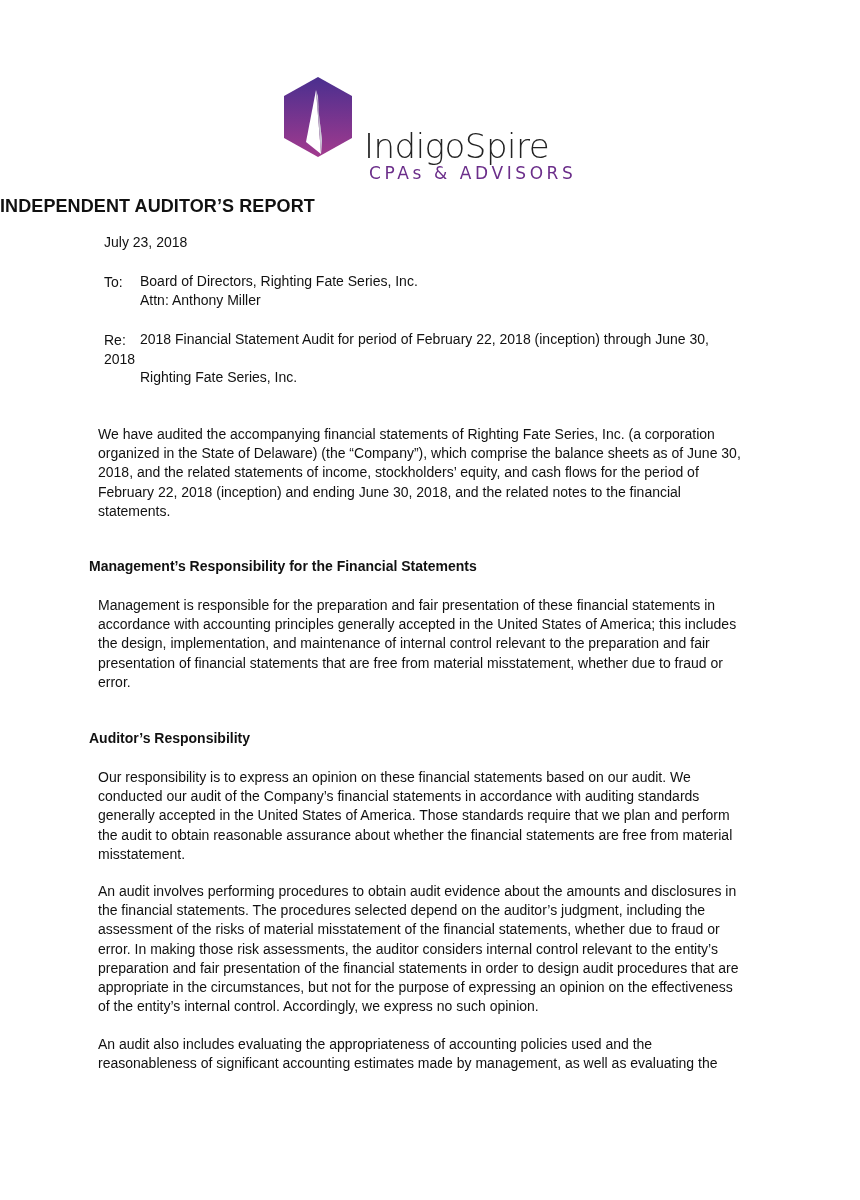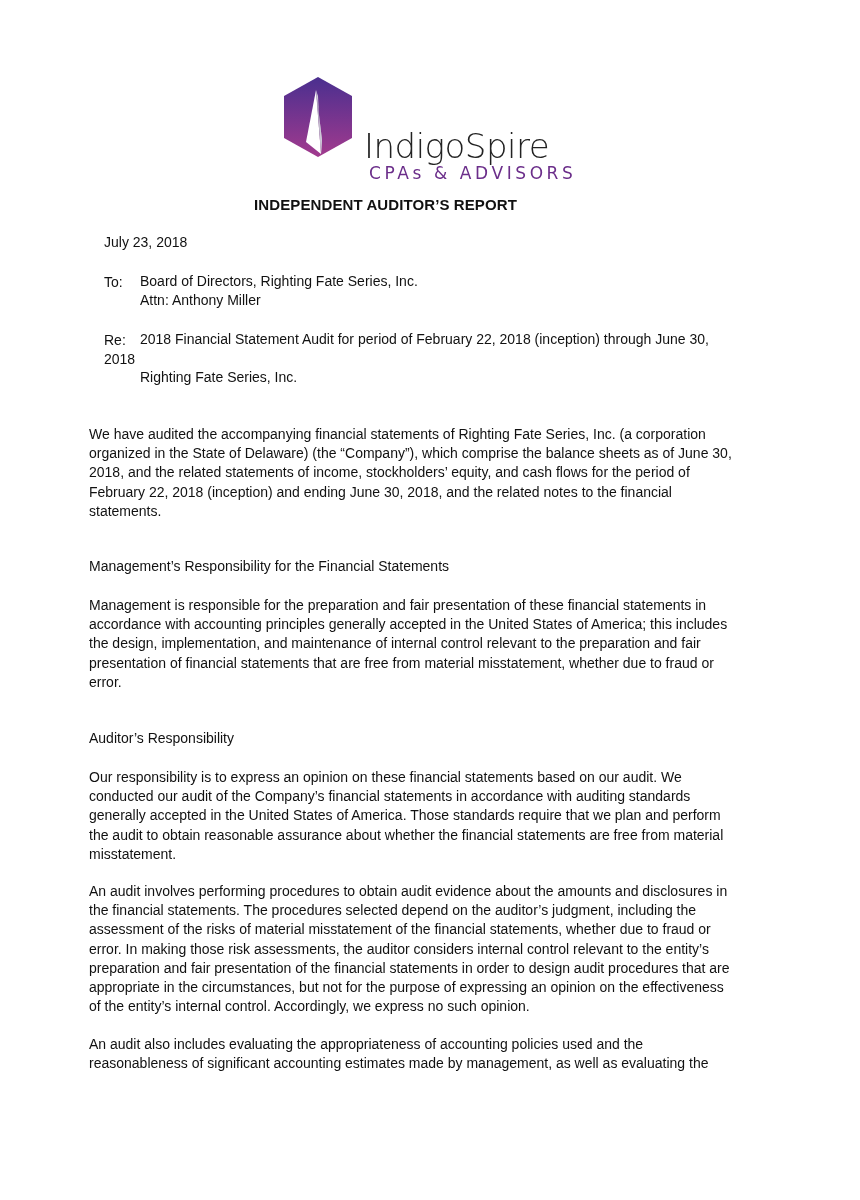--- a/index.html
+++ b/index.html
@@ -5,26 +5,26 @@
   html, body { margin: 0; padding: 0; background: #ffffff; }
   body { width: 860px; height: 1200px; position: relative; overflow: hidden;
          font-family: "Liberation Sans Narrow", "Liberation Sans", sans-serif; color: #111; }
   .page { position: absolute; left: 0; top: 0; width: 860px; height: 1200px; }
   .logo { position: absolute; left: 282px; top: 76px; width: 300px; height: 100px; }
   .logo-mark { position: absolute; left: 0; top: 0; }
   .logo-name { position: absolute; left: 82px; top: 12px; font-family: "DejaVu Sans", sans-serif;
                font-size: 34px; font-weight: 300; letter-spacing: -0.5px; color: #222; margin-top: 38px; }
   .logo-tag { position: absolute; left: 87px; top: 75px; font-family: "DejaVu Sans", sans-serif;
               font-size: 17px; letter-spacing: 3.6px; color: #6b2e8a; margin-top: 12px; }
-  .title { position: absolute; top: 196px; left: 0; width: 771px; text-align: center;
-           font-weight: bold; font-size: 15px; letter-spacing: 0.1px; }
+  .title { position: absolute; top: 196px; left: 0; width: 771px; 
+           font-weight: bold; font-size: 18px; letter-spacing: 0.1px; }
   .txt { position: absolute; left: 89px; font-size: 14px; line-height: 19px; white-space: nowrap; margin-left: 15px; }
-  .para { position: absolute; left: 89px; width: 680px; font-size: 14px; line-height: 19.2px; }
+  .para { position: absolute; left: 98px; width: 680px; font-size: 14px; line-height: 19.2px; }
   .para .ln { display: block; white-space: nowrap; }
-  .head { position: absolute; left: 89px; font-size: 14px; font-weight: normal; }
+  .head { position: absolute; left: 89px; font-size: 14px; font-weight: bold; }
   .indent { position: absolute; left: 140px; font-size: 14px; white-space: nowrap; }
 </style>
 </head>
 <body>
 
 <div class="page">
 
   <div class="logo">
     <svg class="logo-mark" width="72" height="82" viewBox="0 0 72 82">
       <defs>

